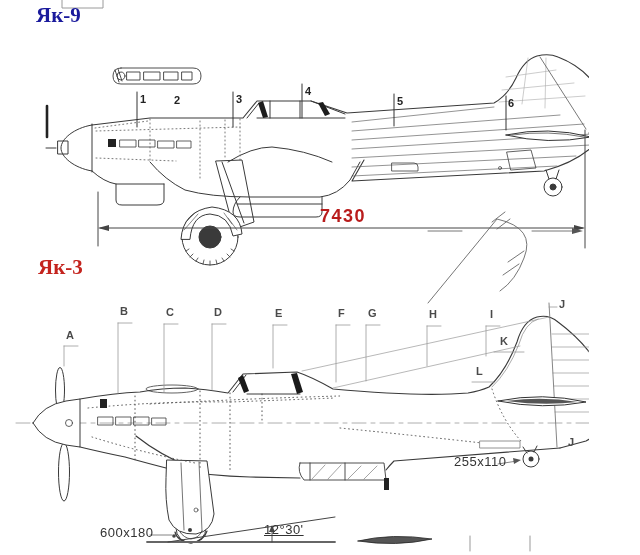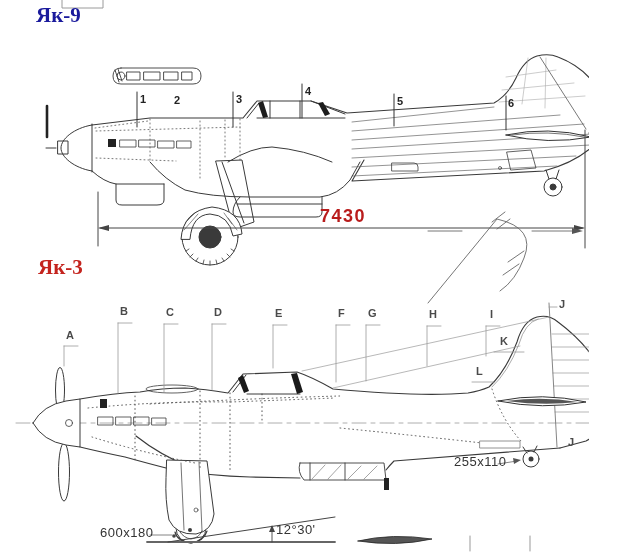--- a/index.html
+++ b/index.html
@@ -192,14 +192,14 @@
   <span class="lbl letter" style="left:559px;top:299px;">J</span>
 
   <span class="lbl letter" style="left:500px;top:336px;">K</span>
   <span class="lbl letter" style="left:597px;top:335px;">K</span>
   <span class="lbl letter" style="left:476px;top:366px;">L</span>
   <span class="lbl letter" style="left:616px;top:365px;">L</span>
   <span class="lbl letter" style="left:568px;top:437px;">J</span>
 
   <span class="lbl tiredim" style="left:454px;top:455px;">255x110</span>
   <span class="lbl tiredim" style="left:100px;top:526px;">600x180</span>
-  <span class="lbl tiredim" style="left:276px;top:523px;">12°30'</span>
+  <span class="lbl tiredim" style="left:264px;top:523px;text-decoration:underline;">12°30'</span>
 </div>
 
 </body></html>

